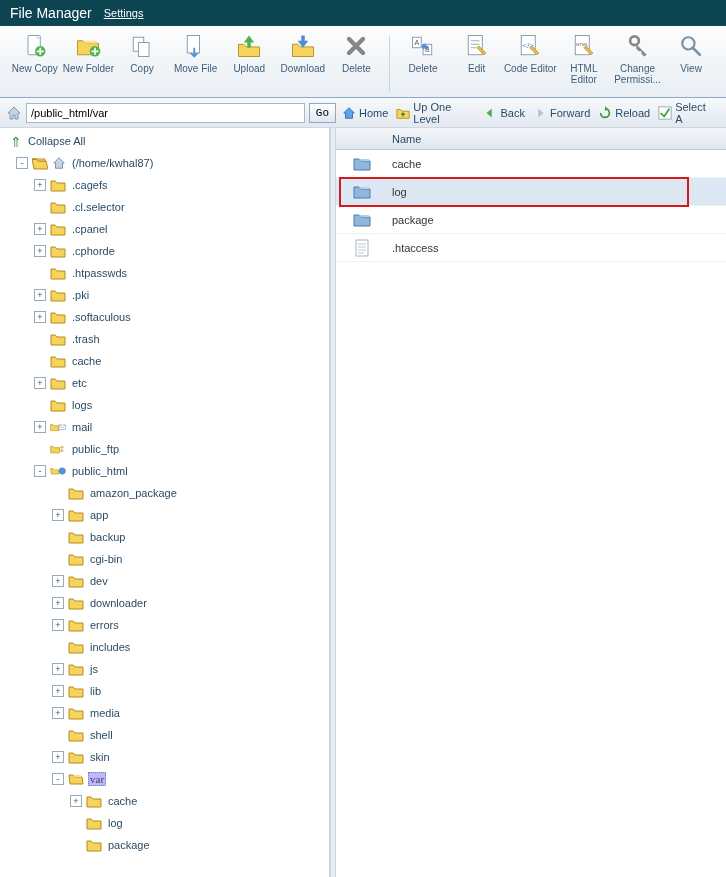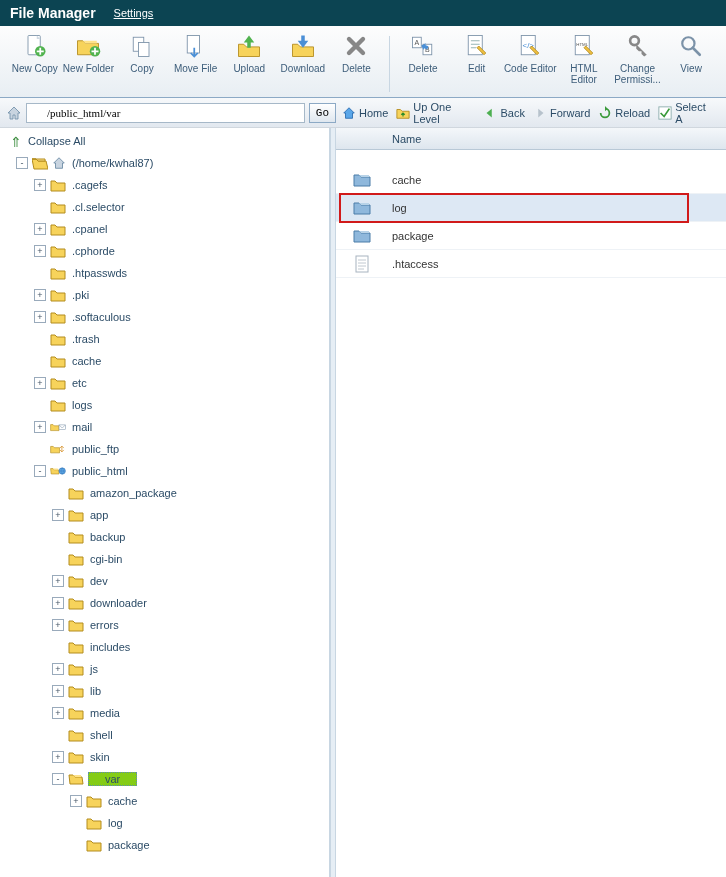--- a/index.html
+++ b/index.html
@@ -1,55 +1,55 @@
 <!DOCTYPE html>
 <html><head>
 <meta charset="utf-8">
 <style>
 * { box-sizing: border-box; margin: 0; padding: 0; font-family: Arial, sans-serif; }
 body { width: 726px; height: 877px; background: #fff; overflow: hidden; }
 
 .header { background: #0c4452; height: 26px; display: flex; align-items: center; padding-left: 10px; }
-.header-title { color: #fff; font-weight: bold; font-size: 14px; margin-right: 18px; }
+.header-title { color: #fff; font-weight: normal; font-size: 14px; margin-right: 12px; }
 .header-link { color: #fff; font-size: 11px; text-decoration: underline; }
 
 .toolbar { background: linear-gradient(#fdfdfd,#e8eef3); border-bottom: 1px solid #8ca9c5; height: 72px; display: flex; align-items: flex-start; padding: 6px 8px 0 8px; }
 .tool-btn { display: flex; flex-direction: column; align-items: center; width: 54px; text-align: center; font-size: 10px; color: #3d5d7a; cursor: pointer; }
 .tool-btn .ico { width: 28px; height: 28px; margin-bottom: 3px; display: flex; align-items: center; justify-content: center; }
 .tool-sep { width: 1px; height: 56px; background: #c8d6e2; margin: 4px 6px 0 6px; }
 
 .addr-row { height: 30px; display: flex; align-items: center; padding: 4px 6px; border-bottom: 1px solid #d0d7de; background: linear-gradient(#f7f9fb,#e2e8ef); }
 .addr-left { display: flex; align-items: center; width: 330px; }
 .addr-ico { width: 16px; height: 16px; margin-right: 4px; }
-.addr-input { flex: 1; height: 20px; border: 1px solid #a6b8c8; font-size: 11px; padding: 0 20px; font-family: Liberation Serif, serif; }
+.addr-input { flex: 1; height: 20px; border: 1px solid #a6b8c8; font-size: 11px; padding: 0 4px; }
 .go-btn { height: 20px; font-size: 11px; margin-left: 4px; border: 1px solid #8ca9c5; background: linear-gradient(#fff,#dfe7ef); padding: 0 6px; cursor: pointer; font-family: Liberation Mono, monospace; }
 .crumb-bar { flex: 1; display: flex; align-items: center; margin-left: 6px; font-size: 11px; color: #2b4b66; }
 .crumb-btn { display: flex; align-items: center; margin-right: 8px; cursor: pointer; }
 .crumb-btn span.ic { width: 14px; height: 14px; margin-right: 3px; display: inline-flex; align-items: center; justify-content: center; }
 
 .body { display: flex; height: calc(877px - 26px - 72px - 30px); }
 .left { width: 330px; border-right: 1px solid #c8d6e2; position: relative; overflow: hidden; }
 .left-scroll { height: 100%; overflow-y: auto; padding: 6px 4px 6px 10px; font-size: 11px; color: #2b4b66; position: relative; }
 .collapse-row { display: flex; align-items: center; margin-bottom: 4px; cursor: pointer; }
 .collapse-ico { width: 14px; height: 14px; margin-right: 4px; color: #3e8e41; font-size: 14px; }
 .tree-row { display: flex; align-items: center; height: 22px; cursor: pointer; white-space: nowrap; }
 .tree-row .pm { width: 12px; height: 12px; border: 1px solid #9ab; display: inline-flex; align-items: center; justify-content: center; font-size: 9px; margin-right: 4px; background: #fff; color: #456; line-height: 1; }
 .tree-row .pm.empty { border: none; }
 .tree-row .fico { width: 16px; height: 14px; margin-right: 4px; }
-.tree-row.selected .lbl { background: #84cc16; border: 1px dotted #5b8ab8; padding: 0 16px; }
+.tree-row.selected .lbl { background: #c4b5fd; border: 1px dotted #5b8ab8; padding: 0 1px; font-family: Liberation Serif, serif; }
 .lbl { padding: 0 2px; }
 .d0 { padding-left: 6px; }
 .d1 { padding-left: 24px; }
 .d2 { padding-left: 42px; }
 .d3 { padding-left: 60px; }
 .redbox { position: absolute; border: 2px solid #d11a1a; pointer-events: none; }
 
 .splitter { width: 6px; background: #e6eef5; border-left: 1px solid #c8d6e2; border-right: 1px solid #c8d6e2; cursor: col-resize; }
 
-.right { flex: 1; display: flex; flex-direction: column; gap: 16px; }
+.right { flex: 1; display: flex; flex-direction: column; }
 .col-head { background: linear-gradient(#f4f7fa,#dee6ee); border-bottom: 1px solid #b8c8d6; height: 22px; display: flex; align-items: center; font-size: 11px; color: #2b4b66; }
 .col-head .c0 { width: 52px; }
 .col-head .c1 { flex: 1; padding-left: 4px; }
 .list { flex: 1; position: relative; }
 .file-row { display: flex; align-items: center; height: 28px; font-size: 11px; color: #333; border-bottom: 1px solid #eef2f6; cursor: pointer; }
 .file-row.selected { background: #dde8f4; }
 .file-row .icocell { width: 52px; display: flex; align-items: center; justify-content: center; }
 .file-row .namecell { flex: 1; padding-left: 4px; }
 
 .left-scroll::-webkit-scrollbar { width: 14px; }

